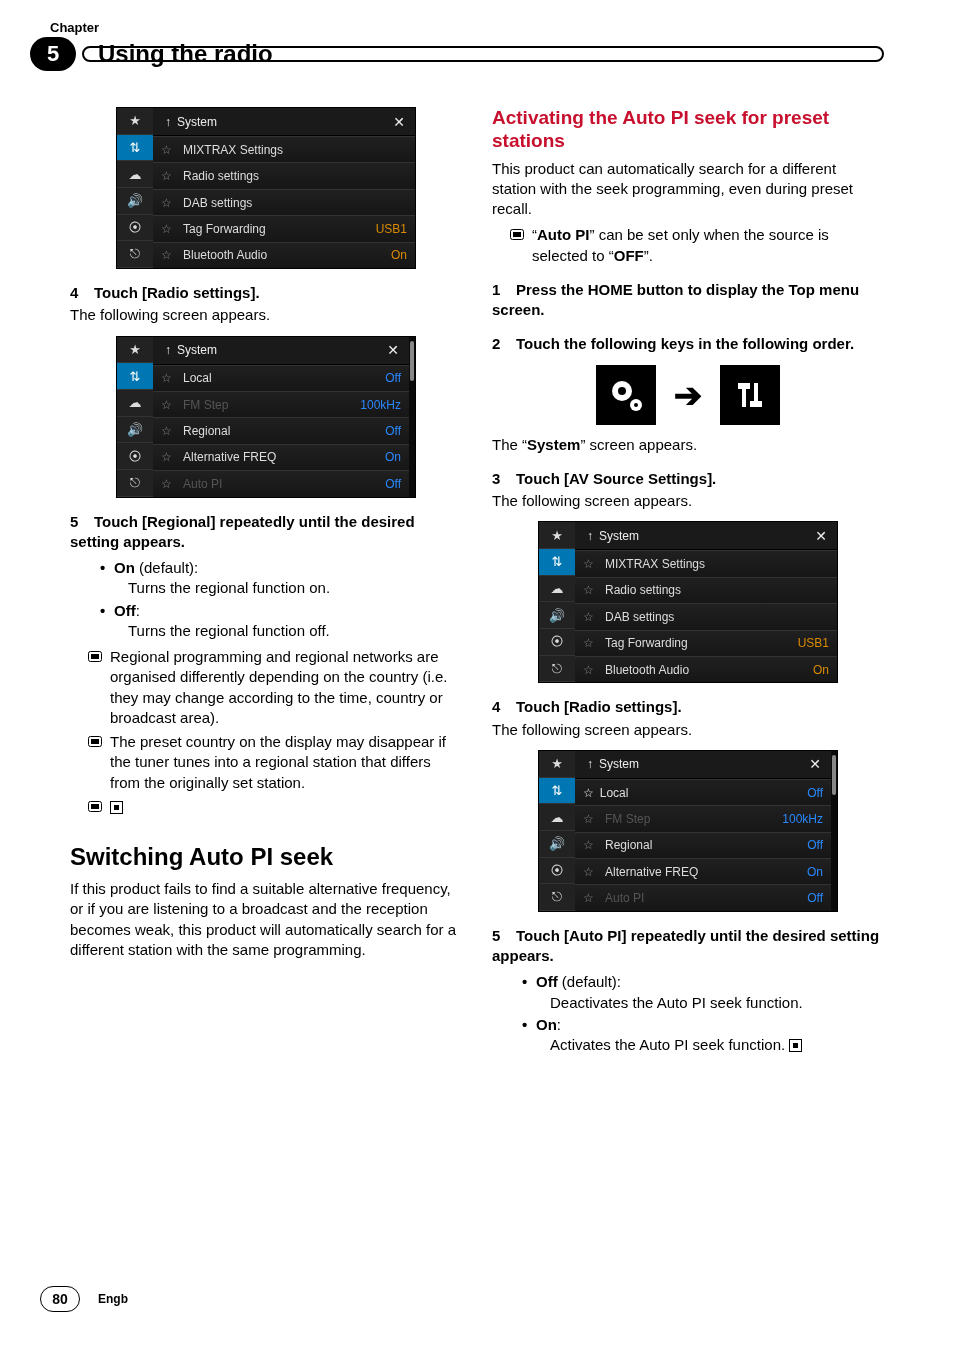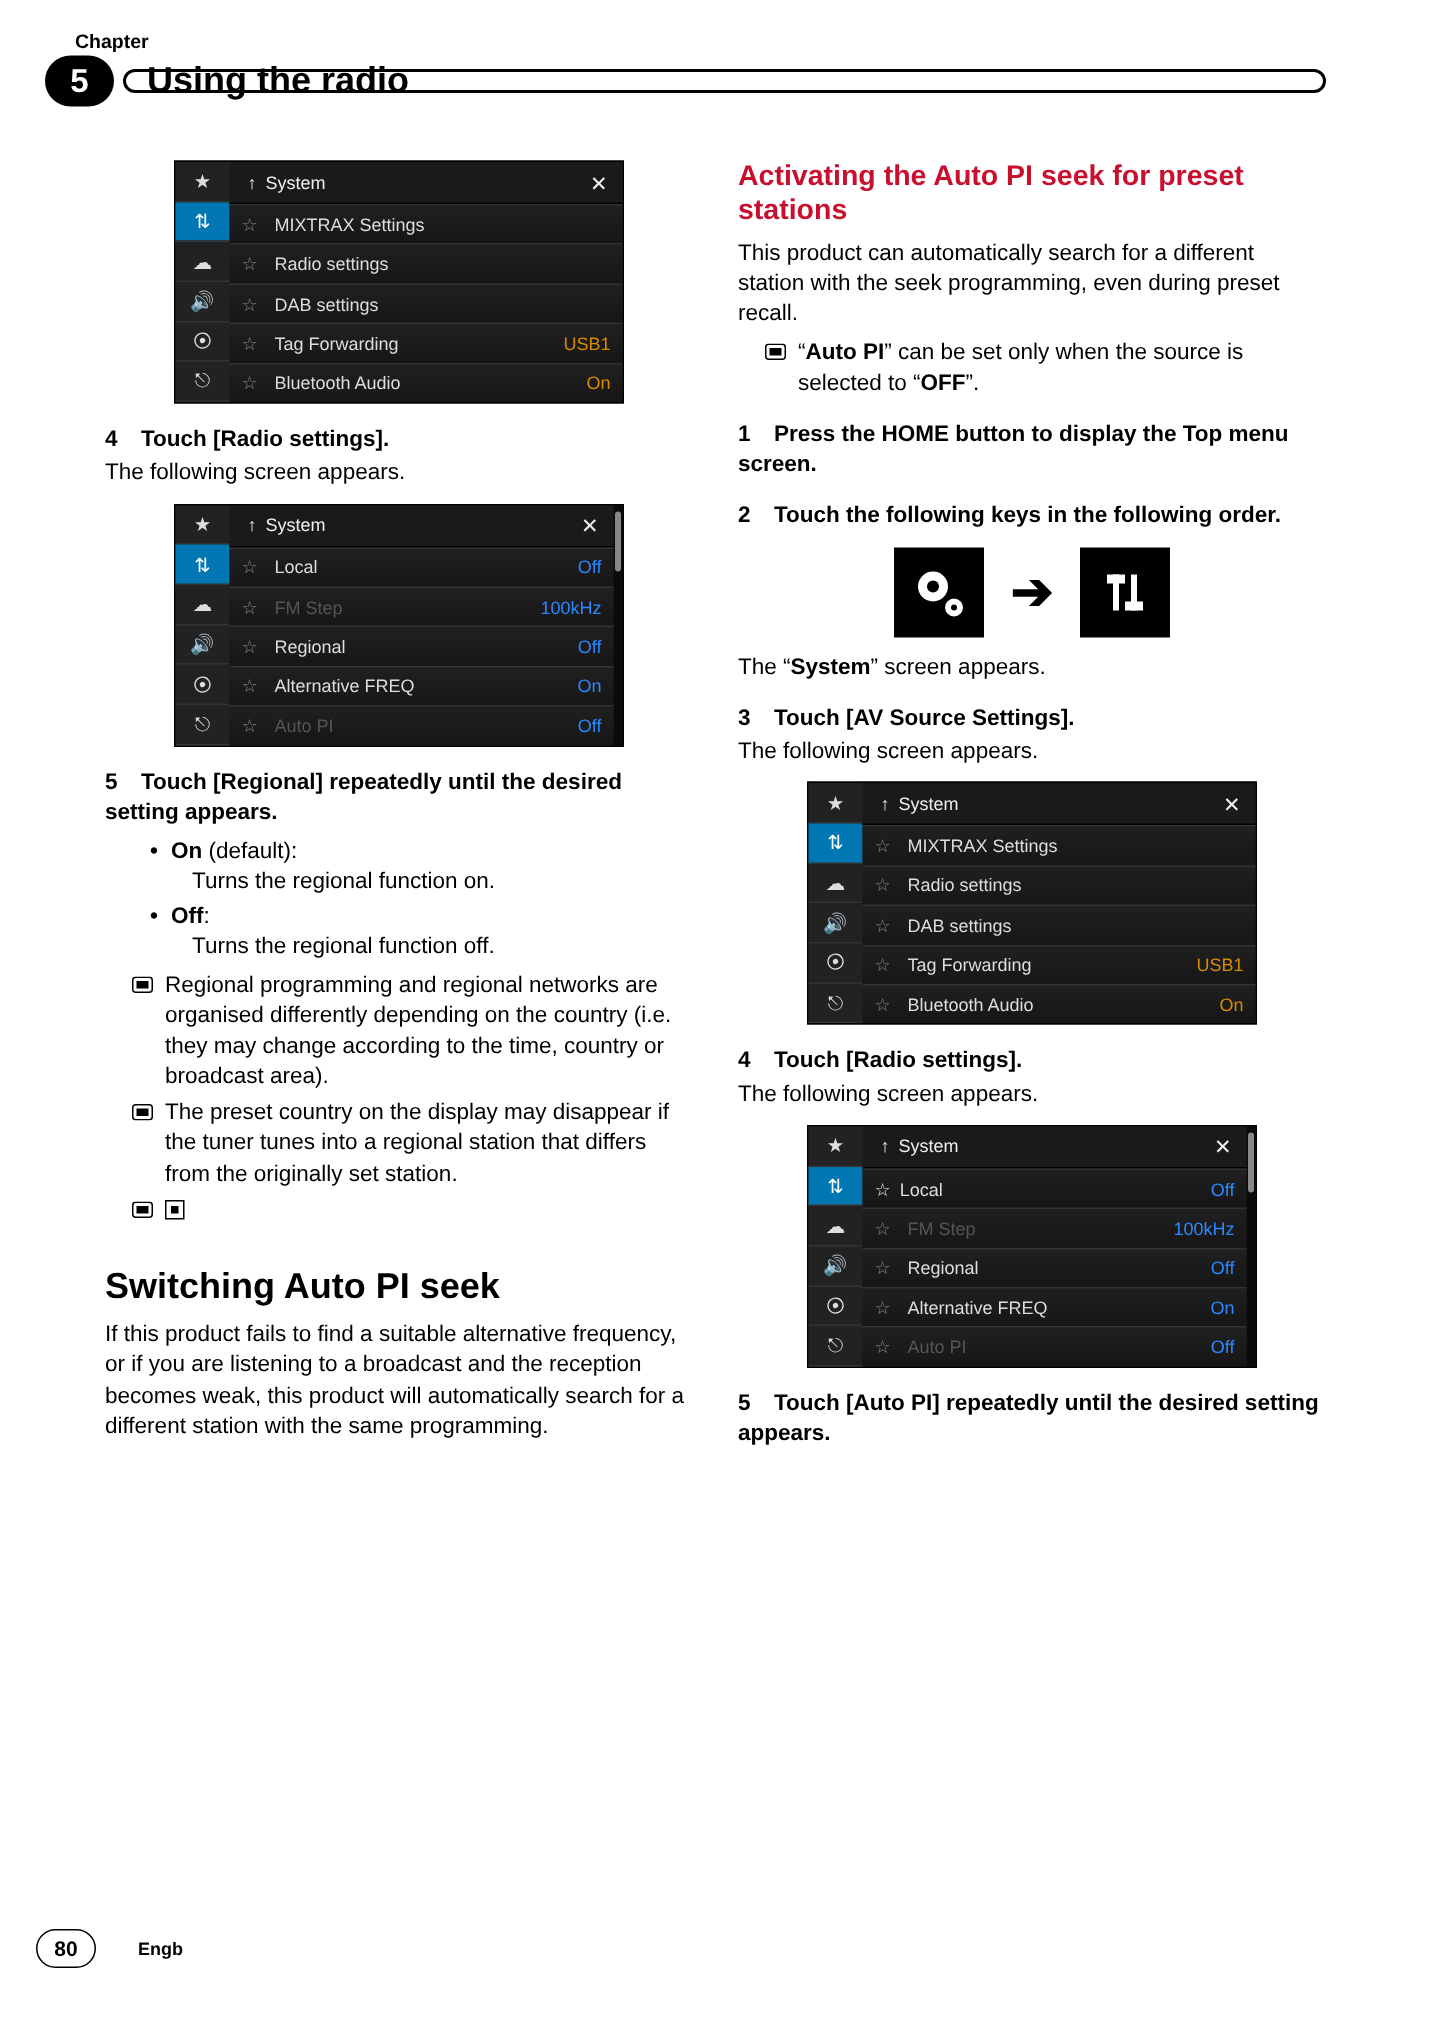--- a/index.html
+++ b/index.html
@@ -41,21 +41,21 @@
   .sub { margin-left: 14px; }
   .note-list { list-style: none; margin: 6px 0 0 18px; }
   .note-list li { font-size: 15px; line-height: 1.35; display: flex; margin-bottom: 4px; }
   .note-bullet { width: 22px; flex-shrink: 0; }
   .note-bullet svg { width: 14px; height: 11px; margin-top: 4px; }
   .endmark { display: inline-block; width: 13px; height: 13px; border: 1.5px solid #000; vertical-align: -2px; position: relative; }
   .endmark::after { content: ""; position: absolute; left: 3px; top: 3px; width: 5px; height: 5px; background: #000; }
   .nav-icons { display: flex; align-items: center; justify-content: center; gap: 18px; margin: 10px 0; }
   .nav-box { width: 60px; height: 60px; background: #000; display: flex; align-items: center; justify-content: center; color: #fff; font-size: 34px; }
   .nav-arrow { font-size: 34px; font-weight: bold; }
-  .footer { position: absolute; bottom: 40px; left: 24px; display: flex; align-items: center; gap: 28px; }
+  .footer { position: absolute; bottom: 40px; left: 40px; display: flex; align-items: center; gap: 18px; }
   .page-num { width: 40px; height: 26px; border: 1.5px solid #000; border-radius: 13px; display: flex; align-items: center; justify-content: center; font-weight: bold; font-size: 14px; }
   .lang { font-size: 12px; font-weight: bold; }
   b { font-weight: bold; }
 </style>
 </head>
 <body>
 
 <div class="page">
   <div class="chapter-label">Chapter</div>
   <div class="header-bar">
@@ -333,20 +333,24 @@
               </div>
           </div>
           <div class="ss-scroll">
               <div class="thumb"></div>
               <div class="track"></div>
             </div>
         </div>
       </div>
 
       <div class="step"><span class="num">5</span><span>Touch [Auto PI] repeatedly until the desired setting appears.</span></div>
+      <ul class="bullets">
+        <li><b>Off</b><span> (default):</span><br><span class="sub">Deactivates the Auto PI seek function.</span></li>
+        <li><b>On</b><span>:</span><br><span class="sub"><span>Activates the Auto PI seek function.</span> <span class="endmark"></span></span></li>
+      </ul>
     </div>
   </div>
 </div>
 
 <div class="footer">
   <div class="page-num">80</div>
   <div class="lang">Engb</div>
 </div>
 
 </body></html>

